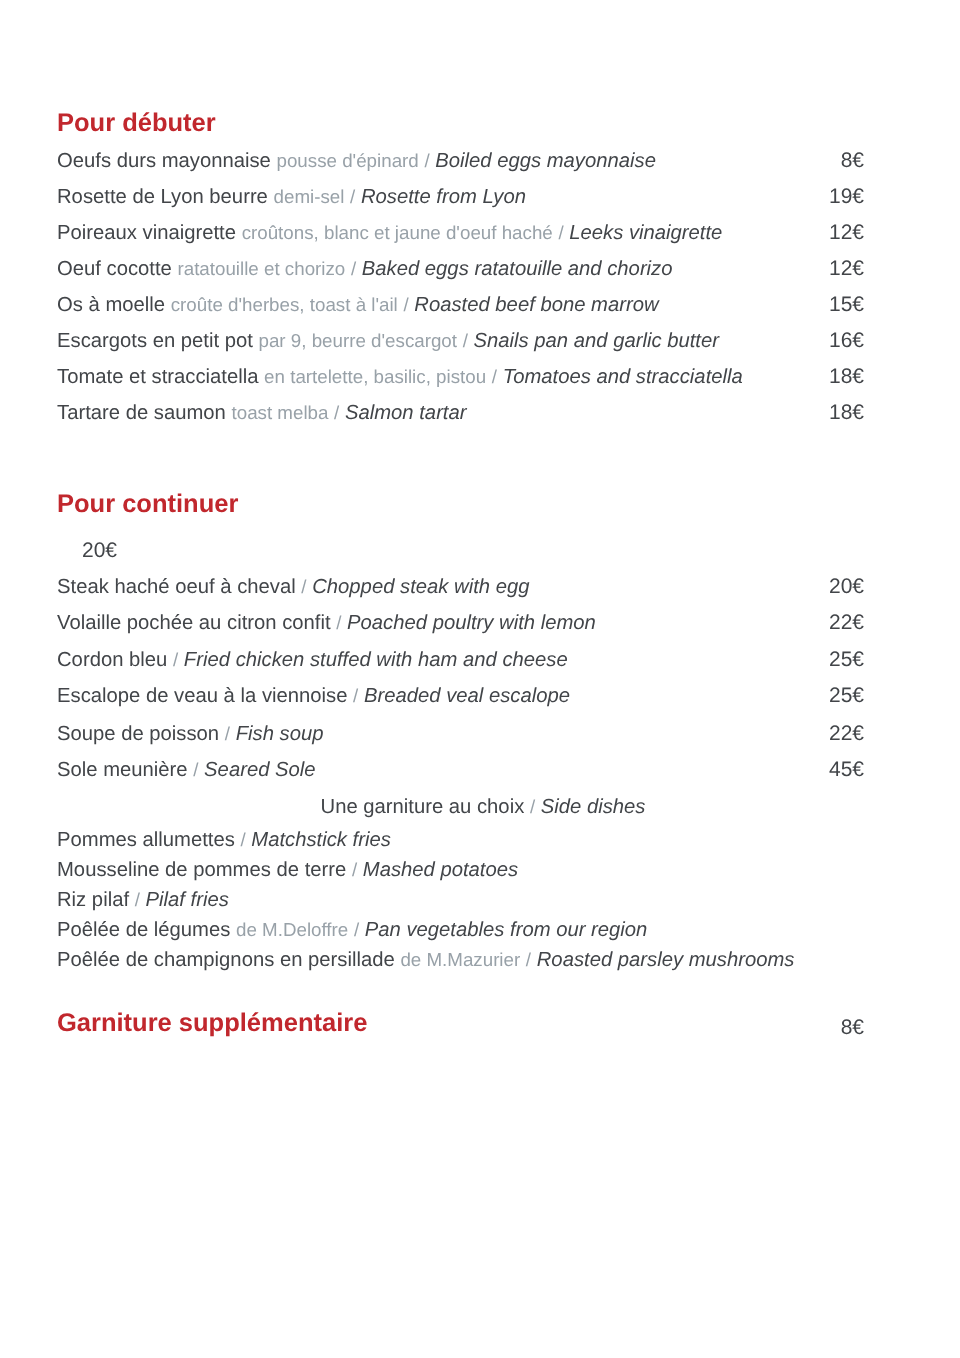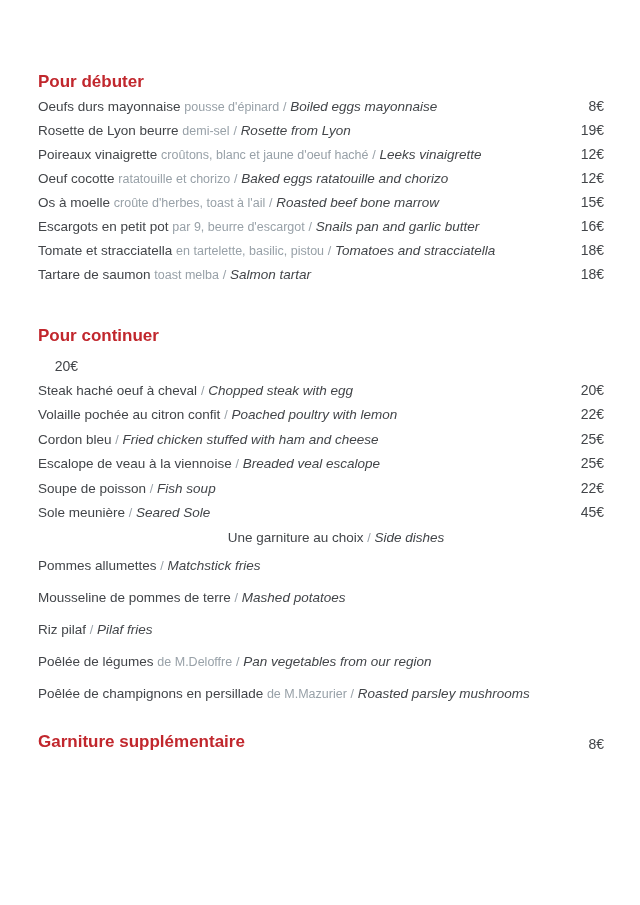--- a/index.html
+++ b/index.html
@@ -1,42 +1,42 @@
 <!DOCTYPE html>
 <html style="--heading-red: #c1272d; --text-dark: #424549; --text-muted: #98a1a8;"><head>
 <meta charset="utf-8">
 <style>
   html,body{margin:0;padding:0;}
   body{
     width:640px;height:905px;background:#ffffff;overflow:hidden;
     font-family:"Liberation Sans",sans-serif;
     color:var(--text-dark,#424549);
   }
-  .page{box-sizing:border-box;width:640px;height:847px;padding:72px 36px 0 38px;}
+  .page{box-sizing:border-box;width:640px;height:847px;padding:72px 64px 0 38px;}
   .section-title{
     font-size:17px;line-height:20px;font-weight:700;
     color:var(--heading-red,#c1272d);margin:0 0 3px 0;
   }
   .row{
     display:flex;justify-content:space-between;align-items:baseline;
     font-size:13.5px;line-height:23px;white-space:nowrap;
   }
   .row-text{white-space:nowrap;}
   .detail,.sep{color:var(--text-muted,#98a1a8);font-size:12.5px;}
   .en{font-style:italic;}
   .price{font-size:14px;text-align:right;min-width:40px;color:var(--text-dark,#424549);}
   .section--continue{margin-top:39px;}
   .section--continue .section-title{margin-bottom:9px;}
   .section--continue .row{line-height:23.5px;}
   .sides{}
   .sides-header{
     margin-left:-38px;margin-right:-68px;text-align:center;
     font-size:13.5px;line-height:23.5px;white-space:nowrap;
   }
-  .sides .row{line-height:31px;text-align:right;}
+  .sides .row{line-height:19px;text-align:right;}
   .extra{display:flex;justify-content:space-between;align-items:center;margin-top:22px;}
   .extra .price{line-height:20px;}
 </style>
 </head>
 <body>
 
 <div class="page">
 
   <section class="section section--start">
     <h2 class="section-title">Pour débuter</h2>

